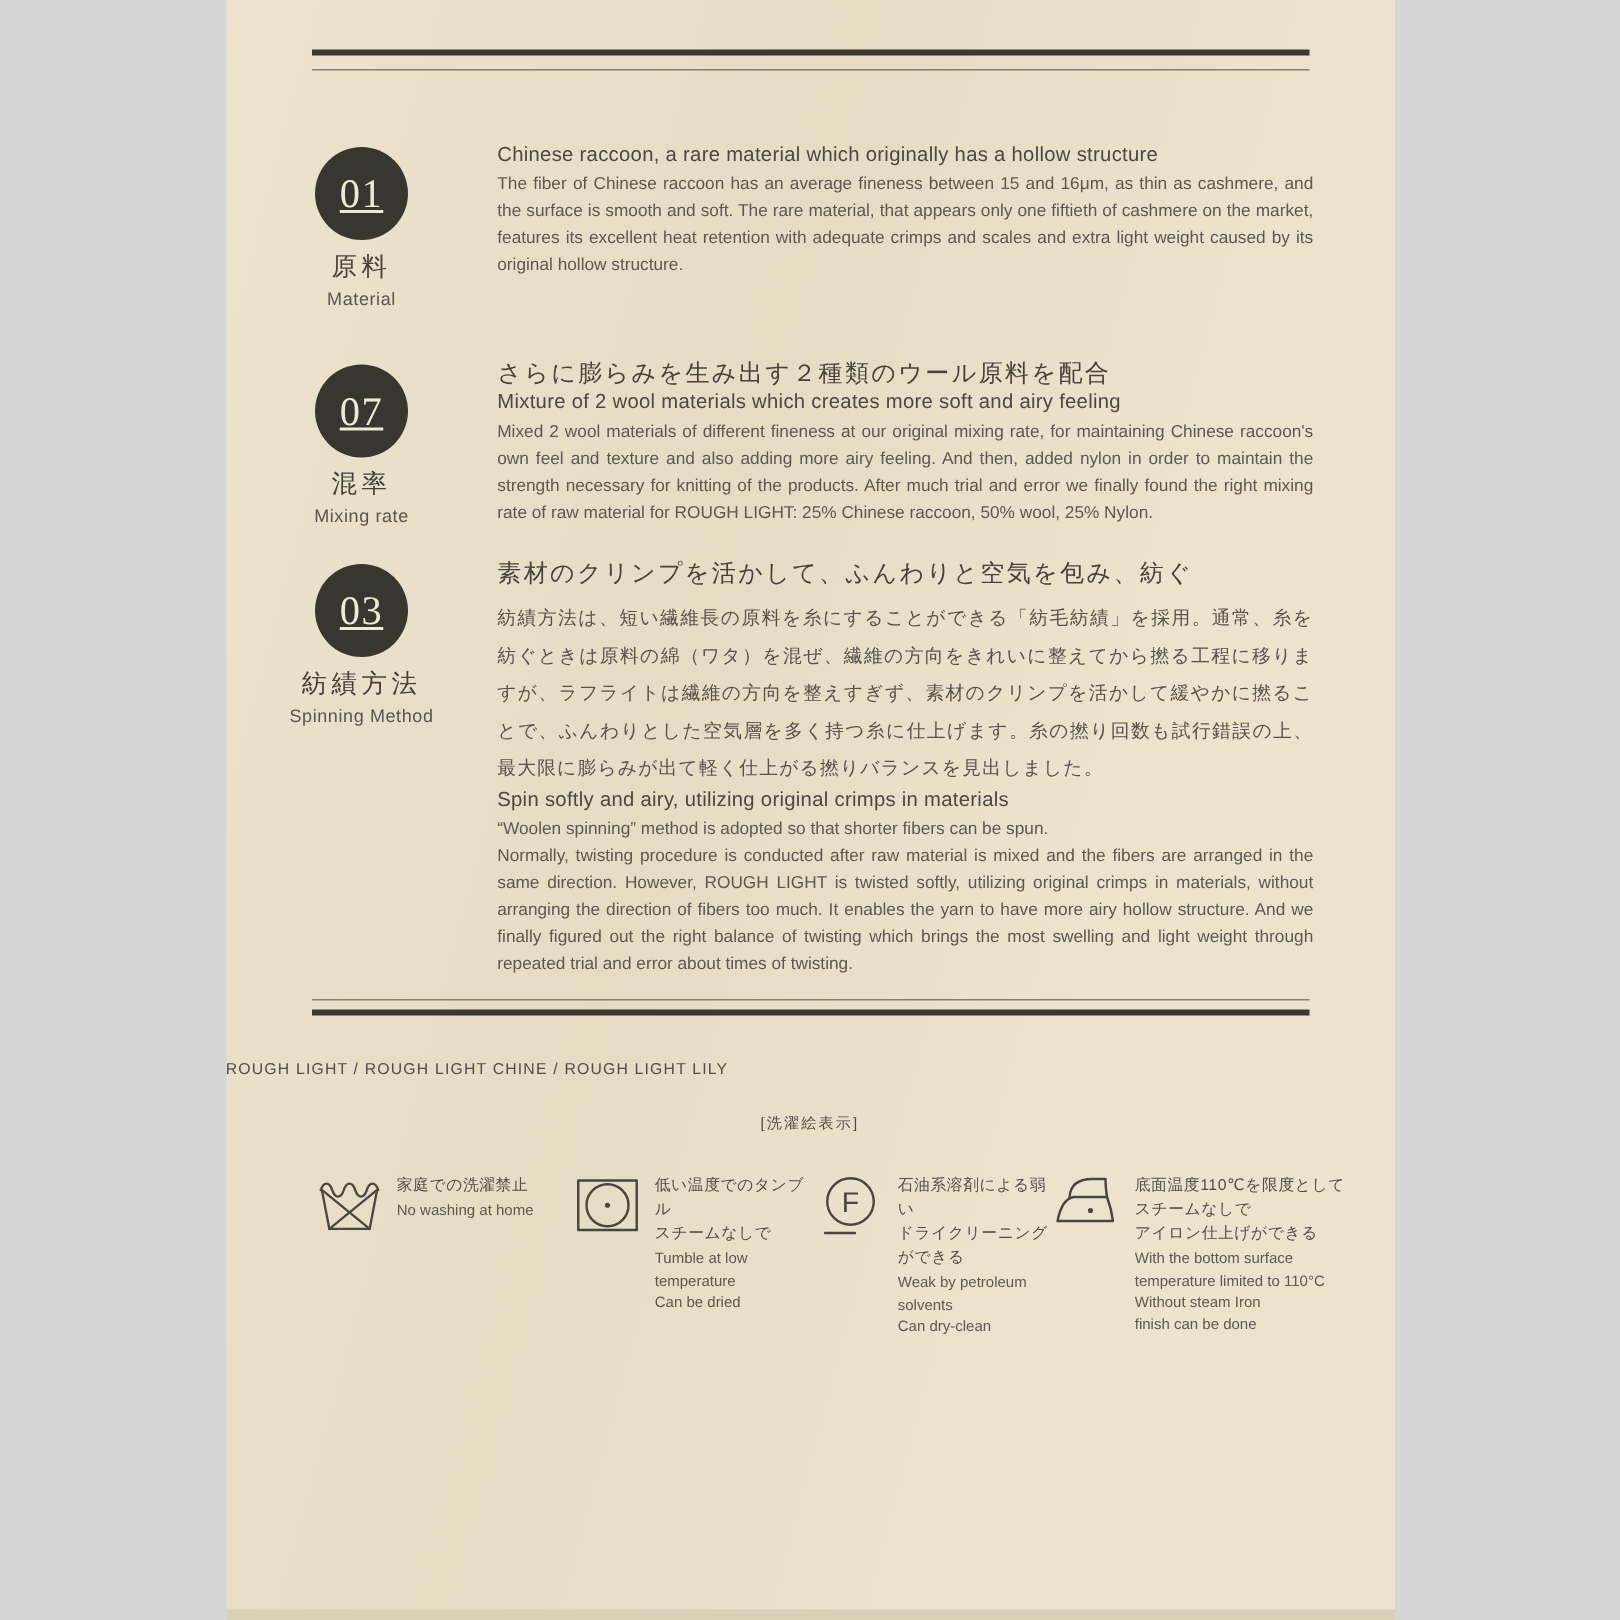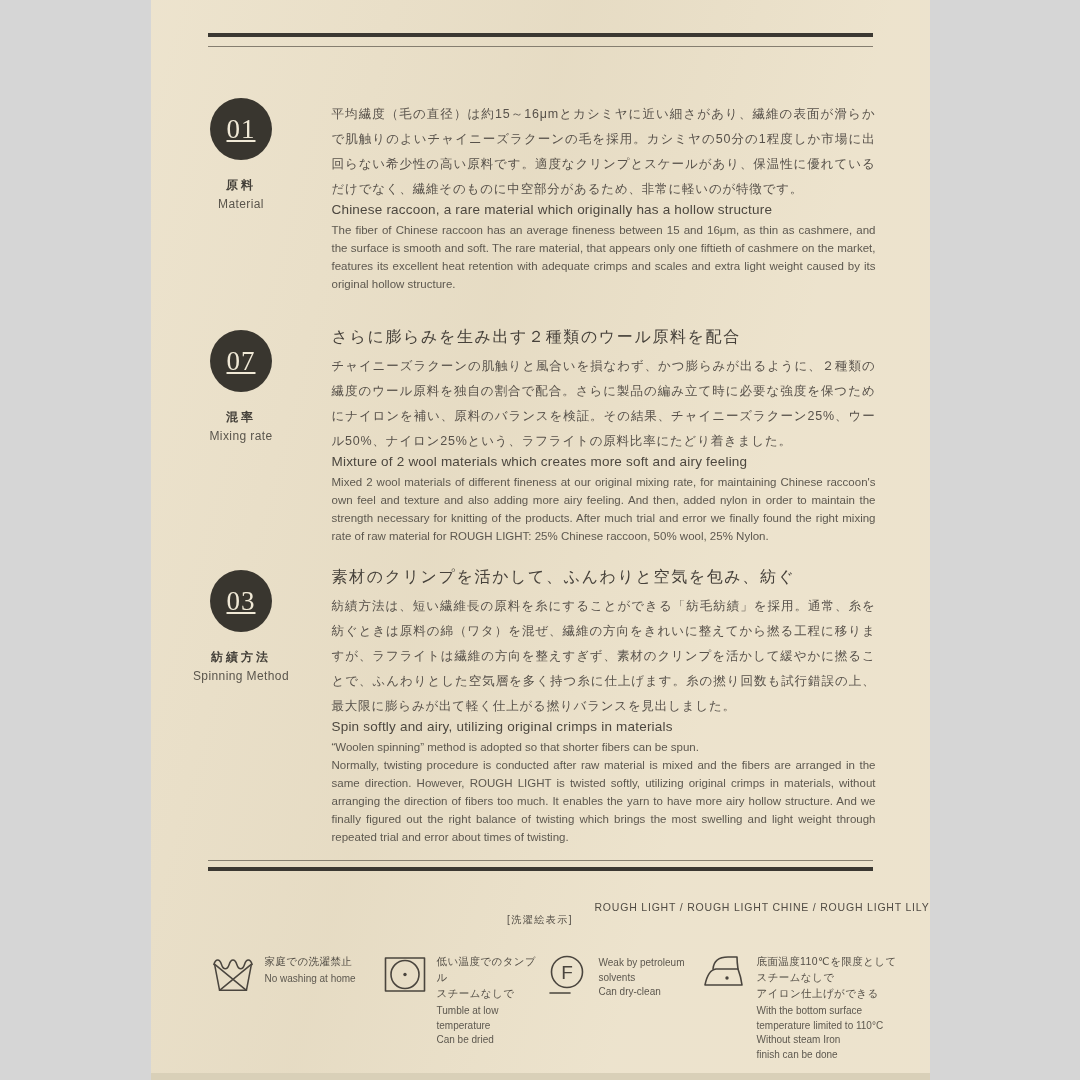--- a/index.html
+++ b/index.html
@@ -29,30 +29,30 @@
   .section{display:grid;grid-template-columns:181px 544px;}
   .s1{margin-top:48px;}
   .s2{margin-top:34px;}
   .s3{margin-top:22px;}
   .badge-col{text-align:center;padding-top:3px;}
   .badge-circle{
     width:62px;height:62px;border-radius:50%;background:#39362f;color:#f0e9d6;
     display:flex;align-items:center;justify-content:center;margin:0 auto;
     font-family:"Liberation Serif","DejaVu Serif",serif;font-size:27px;letter-spacing:1px;text-decoration:underline;
   }
-  .badge-jp{margin-top:17px;font-size:12px;font-weight:bold;letter-spacing:3px;color:#45413a;}
+  .badge-jp{margin-top:6px;font-size:17px;font-weight:normal;letter-spacing:3px;color:#45413a;}
   .badge-en{margin-top:3px;font-size:12px;letter-spacing:.4px;color:#5a554c;}
 
   .sec-title-jp{font-size:16px;line-height:20px;letter-spacing:1.6px;font-weight:500;color:var(--ink);}
   .sec-body-jp{margin-top:7px;font-size:12.5px;line-height:25px;letter-spacing:.8px;color:var(--ink-soft);text-align:justify;}
   .sec-title-en{font-size:13.5px;line-height:16px;letter-spacing:.2px;color:#4c473f;}
   .sec-body-en{margin-top:3px;font-size:11.5px;line-height:18px;color:var(--ink-light);white-space:pre-line;text-align:justify;}
 
-  .products{margin-top:30px;text-align:right;font-size:10.5px;letter-spacing:.8px;color:#514c44;}
-  .care-heading{margin-top:0;text-align:center;font-size:10px;letter-spacing:1.5px;color:#514c44;}
+  .products{margin-top:30px;text-align:left;font-size:10.5px;letter-spacing:.8px;color:#514c44;}
+  .care-heading{margin-top:23px;text-align:center;font-size:10px;letter-spacing:1.5px;color:#514c44;}
 
   .care-grid{
     margin:26px 30px 0 59px;display:grid;
     grid-template-columns:172px 162px 158px 1fr;
     grid-row-gap:20px;
   }
   .care-cell{display:flex;gap:9px;align-items:flex-start;}
   .care-cell.span2{grid-row:span 2;}
   .care-icon{flex:0 0 auto;width:46px;}
   .care-icon svg{display:block;}
@@ -72,35 +72,33 @@
   <div class="rule-thick"></div>
   <div class="rule-thin"></div>
 
   <div class="section s1">
     <div class="badge-col">
       <div class="badge-circle">01</div>
       <div class="badge-jp">原料</div>
       <div class="badge-en">Material</div>
     </div>
     <div class="content-col">
-      <div class="sec-body-jp">平均繊度（毛の直径）は約15～16μmとカシミヤに近い細さがあり、繊維の表面が滑らかで肌触りのよいチャイニーズラクーンの毛を採用。カシミヤの50分の1程度しか市場に出回らない希少性の高い原料です。適度なクリンプとスケールがあり、保温性に優れているだけでなく、繊維そのものに中空部分があるため、非常に軽いのが特徴です。</div>
       <div class="sec-title-en">Chinese raccoon, a rare material which originally has a hollow structure</div>
       <div class="sec-body-en">The fiber of Chinese raccoon has an average fineness between 15 and 16μm, as thin as cashmere, and the surface is smooth and soft. The rare material, that appears only one fiftieth of cashmere on the market, features its excellent heat retention with adequate crimps and scales and extra light weight caused by its original hollow structure.</div>
     </div>
   </div>
 
   <div class="section s2">
     <div class="badge-col">
       <div class="badge-circle">07</div>
       <div class="badge-jp">混率</div>
       <div class="badge-en">Mixing rate</div>
     </div>
     <div class="content-col">
       <div class="sec-title-jp">さらに膨らみを生み出す２種類のウール原料を配合</div>
-      <div class="sec-body-jp">チャイニーズラクーンの肌触りと風合いを損なわず、かつ膨らみが出るように、２種類の繊度のウール原料を独自の割合で配合。さらに製品の編み立て時に必要な強度を保つためにナイロンを補い、原料のバランスを検証。その結果、チャイニーズラクーン25%、ウール50%、ナイロン25%という、ラフライトの原料比率にたどり着きました。</div>
       <div class="sec-title-en">Mixture of 2 wool materials which creates more soft and airy feeling</div>
       <div class="sec-body-en">Mixed 2 wool materials of different fineness at our original mixing rate, for maintaining Chinese raccoon's own feel and texture and also adding more airy feeling. And then, added nylon in order to maintain the strength necessary for knitting of the products. After much trial and error we finally found the right mixing rate of raw material for ROUGH LIGHT: 25% Chinese raccoon, 50% wool, 25% Nylon.</div>
     </div>
   </div>
 
   <div class="section s3">
     <div class="badge-col">
       <div class="badge-circle">03</div>
       <div class="badge-jp">紡績方法</div>
       <div class="badge-en">Spinning Method</div>
@@ -154,20 +152,22 @@
 
     <div class="care-cell">
       <span class="care-icon">
         <svg width="46" height="46" viewBox="0 0 46 46">
           <circle cx="23" cy="19" r="15.5"></circle>
           <text x="23" y="26" text-anchor="middle" font-size="19">F</text>
           <line x1="6" y1="40" x2="26" y2="40"></line>
         </svg>
       </span>
       <span class="care-text">
+        <div class="care-jp">石油系溶剤による弱い
+ドライクリーニングができる</div>
         <div class="care-en">Weak by petroleum solvents
 Can dry-clean</div>
       </span>
     </div>
 
     <div class="care-cell span2">
       <span class="care-icon">
         <svg width="46" height="40" viewBox="0 0 46 40">
           <path d="M11 16 Q12 4 26 4 L35 4 Q35 9 36 16"></path>
           <path d="M36 16 Q39 24 40 32 L3 32 Q6 17 14 16 Z"></path>

